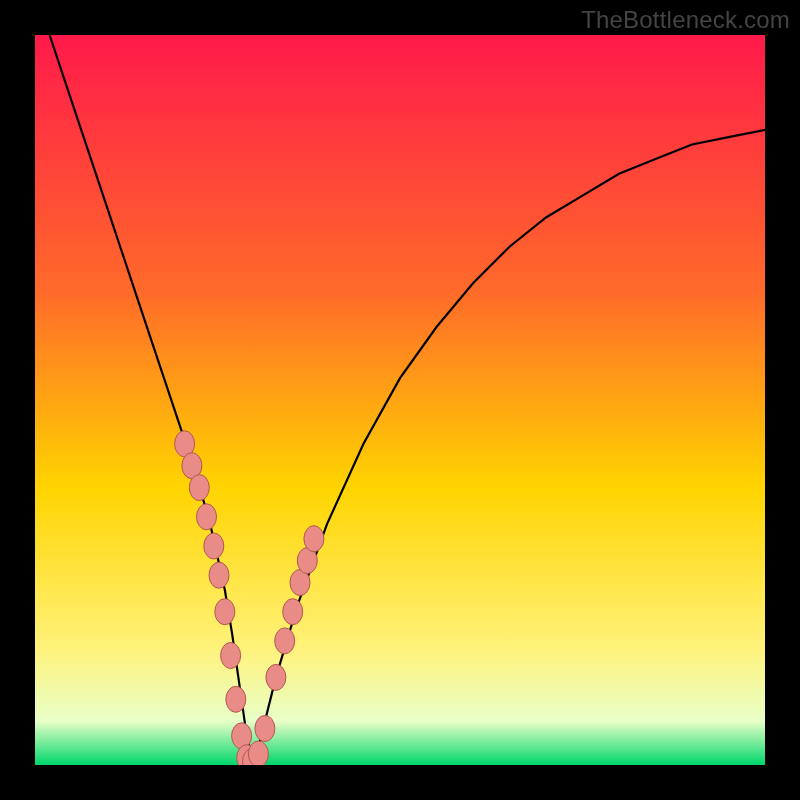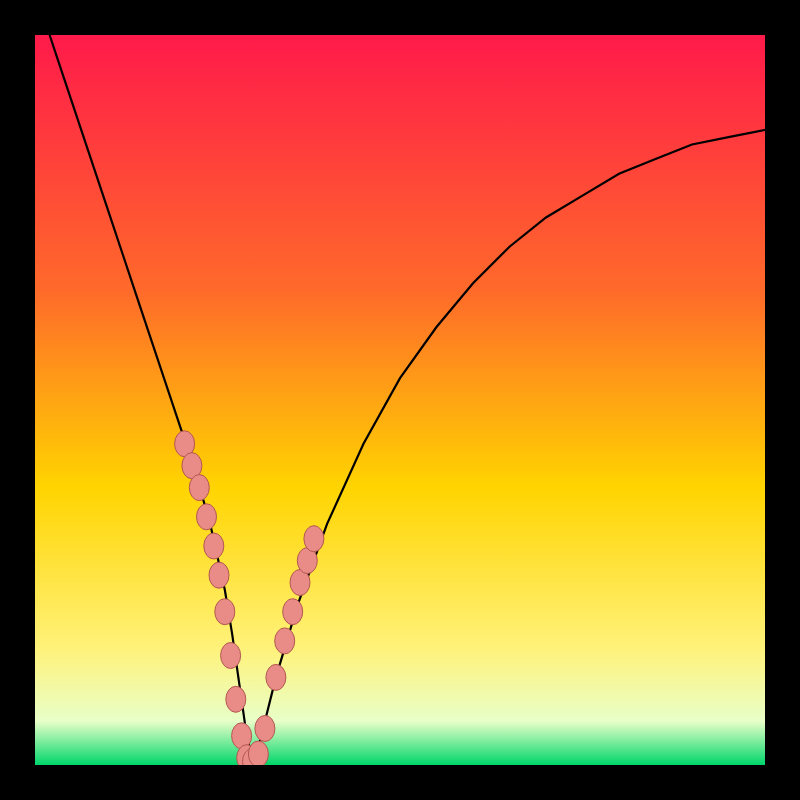--- a/index.html
+++ b/index.html
@@ -39,20 +39,21 @@
   }
   svg {
     display: block;
   }
 </style>
 </head>
 <body>
 
 <div class="frame">
 
+  <div class="watermark">TheBottleneck.com</div>
 
   <div class="plot-area">
     <svg id="chart-svg" width="730" height="730" viewBox="0 0 730 730" preserveAspectRatio="none">
       <defs>
         <linearGradient id="bg-grad" x1="0" y1="0" x2="0" y2="1">
           <stop id="g0" offset="0%" stop-color="#ff1a4a"></stop>
           <stop id="g1" offset="35%" stop-color="#ff6a2a"></stop>
           <stop id="g2" offset="62%" stop-color="#ffd400"></stop>
           <stop id="g3" offset="84%" stop-color="#fff27a"></stop>
           <stop id="g4" offset="94%" stop-color="#e8ffc8"></stop>

